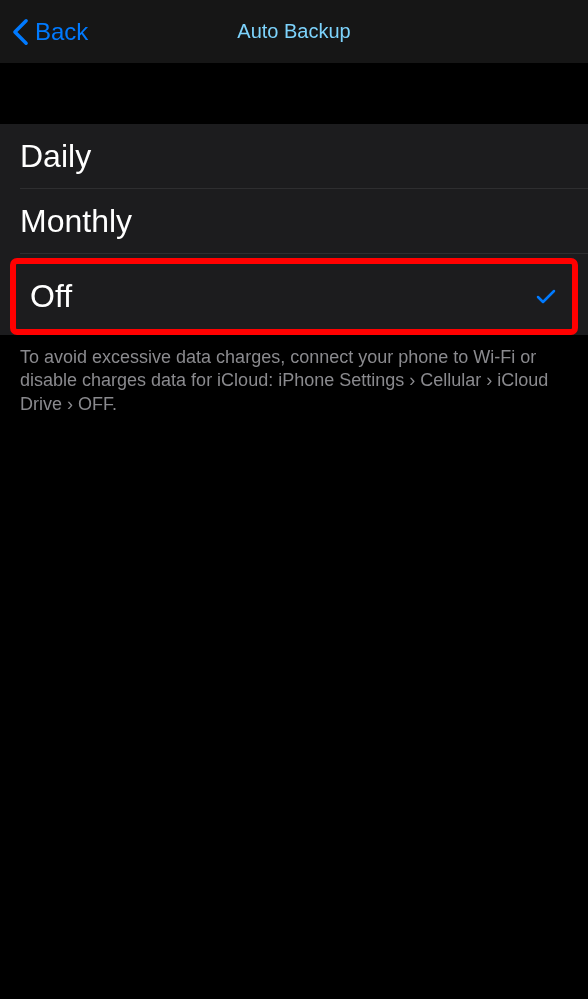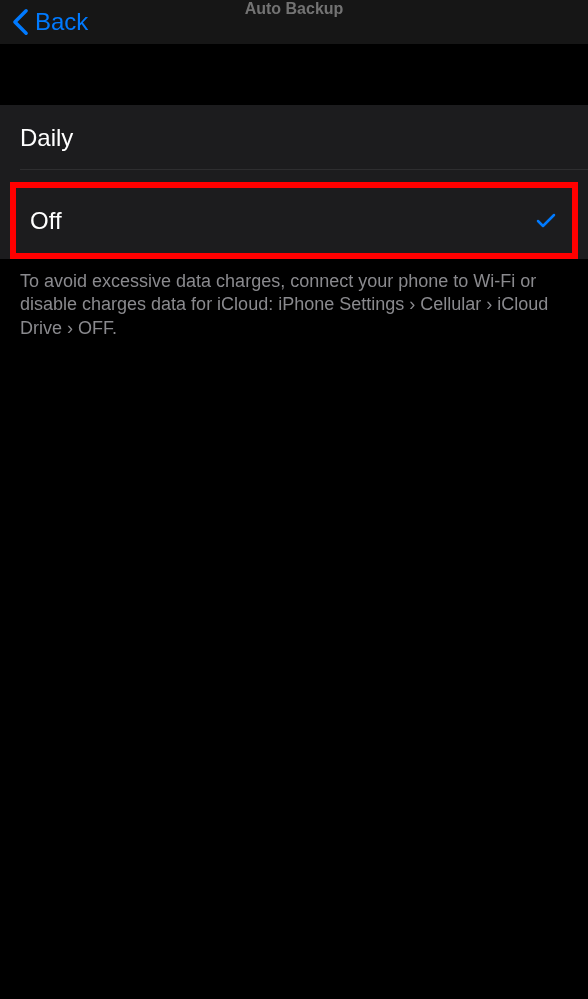--- a/index.html
+++ b/index.html
@@ -9,77 +9,79 @@
       font-family: -apple-system, BlinkMacSystemFont, "Segoe UI", Helvetica, Arial, sans-serif;
     }
     body {
       width: 588px;
       height: 999px;
       background: #000000;
       color: #ffffff;
       overflow: hidden;
     }
     .nav-bar {
-      height: 44px;
+      height: 63px;
       background: #161616;
       display: flex;
+      align-items: center;
       position: relative;
     }
     .back-button {
       display: flex;
       align-items: center;
       padding-left: 12px;
       color: #007aff;
       font-size: 24px;
       cursor: pointer;
     }
     .back-chevron {
       width: 17px;
       height: 28px;
       margin-right: 6px;
     }
     .nav-title {
       position: absolute;
       left: 50%;
       transform: translateX(-50%);
-      color: #737373;
-      font-size: 16px;
-      font-weight: 700;
+      color: #7dd3fc;
+      font-size: 20px;
+      font-weight: 400;
     }
     .spacer {
       height: 61px;
       background: #000000;
     }
     .list-container {
       background: #1c1c1e;
     }
     .list-item {
       display: flex;
       align-items: center;
       justify-content: space-between;
       height: 65px;
       padding: 0 20px;
-      font-size: 24px;
+      font-size: 32px;
       color: #ffffff;
       cursor: pointer;
       position: relative;
+      border-radius: 7px;
     }
     .list-item:not(:last-child)::after {
       content: '';
       position: absolute;
       left: 20px;
       right: 0;
       bottom: 0;
       height: 1px;
       background: #2e2e30;
     }
     .list-item.highlighted {
       border: 6px solid #ff0000;
       height: 77px;
-      margin: 12px 10px -1px 10px;
+      margin: 4px 10px -1px 10px;
       padding: 0 14px;
     }
     .list-item.highlighted::after {
       display: none;
     }
     .checkmark {
       width: 24px;
       height: 24px;
       color: #007aff;
     }
@@ -102,20 +104,23 @@
   </div>
   <div class="nav-title">Auto Backup</div>
 </div>
 
 <div class="spacer"></div>
 
 <div class="list-container">
   <div class="list-item">
     <span>Daily</span>
   </div>
+  <div class="list-item">
+    <span>Monthly</span>
+  </div>
   <div class="list-item highlighted">
     <span>Off</span>
     <svg class="checkmark" viewBox="0 0 24 24" fill="none">
       <path d="M4 12 L9 17 L20 6" stroke="#007aff" stroke-width="2.5" stroke-linecap="round" stroke-linejoin="round"></path>
     </svg>
   </div>
 </div>
 
 <div class="footer-text">To avoid excessive data charges, connect your phone to Wi-Fi or disable charges data for iCloud: iPhone Settings › Cellular › iCloud Drive › OFF.</div>
 

